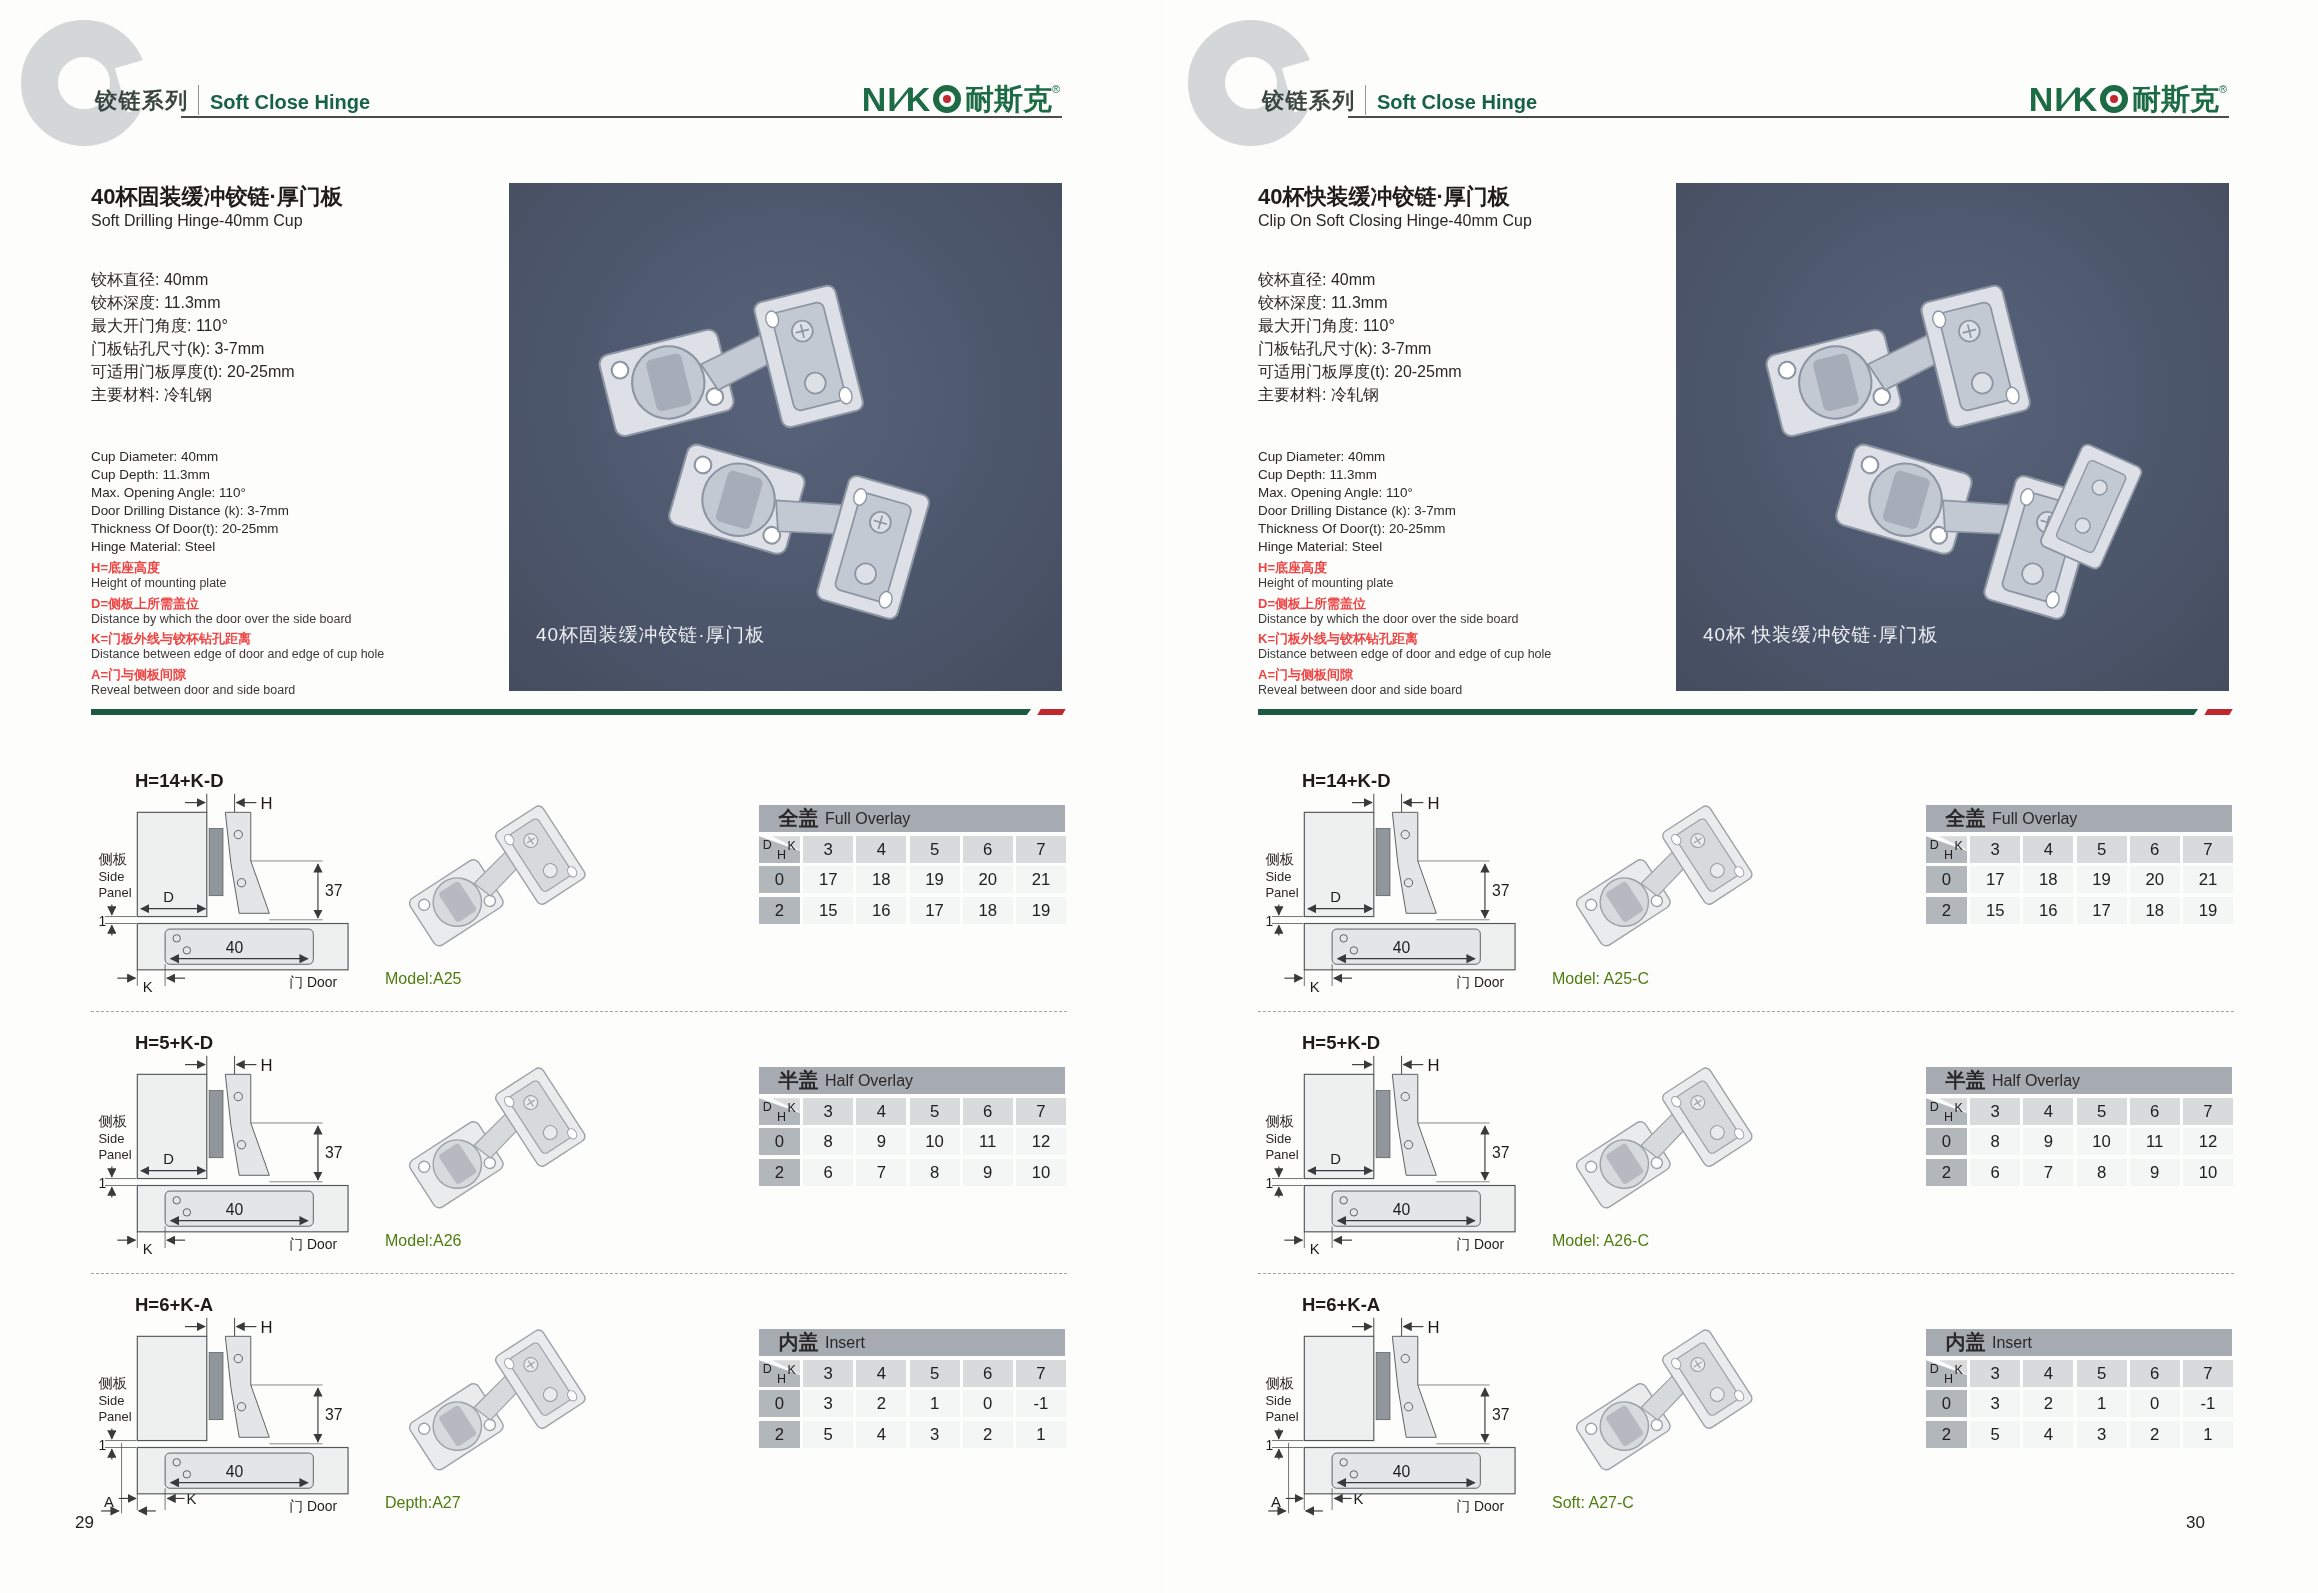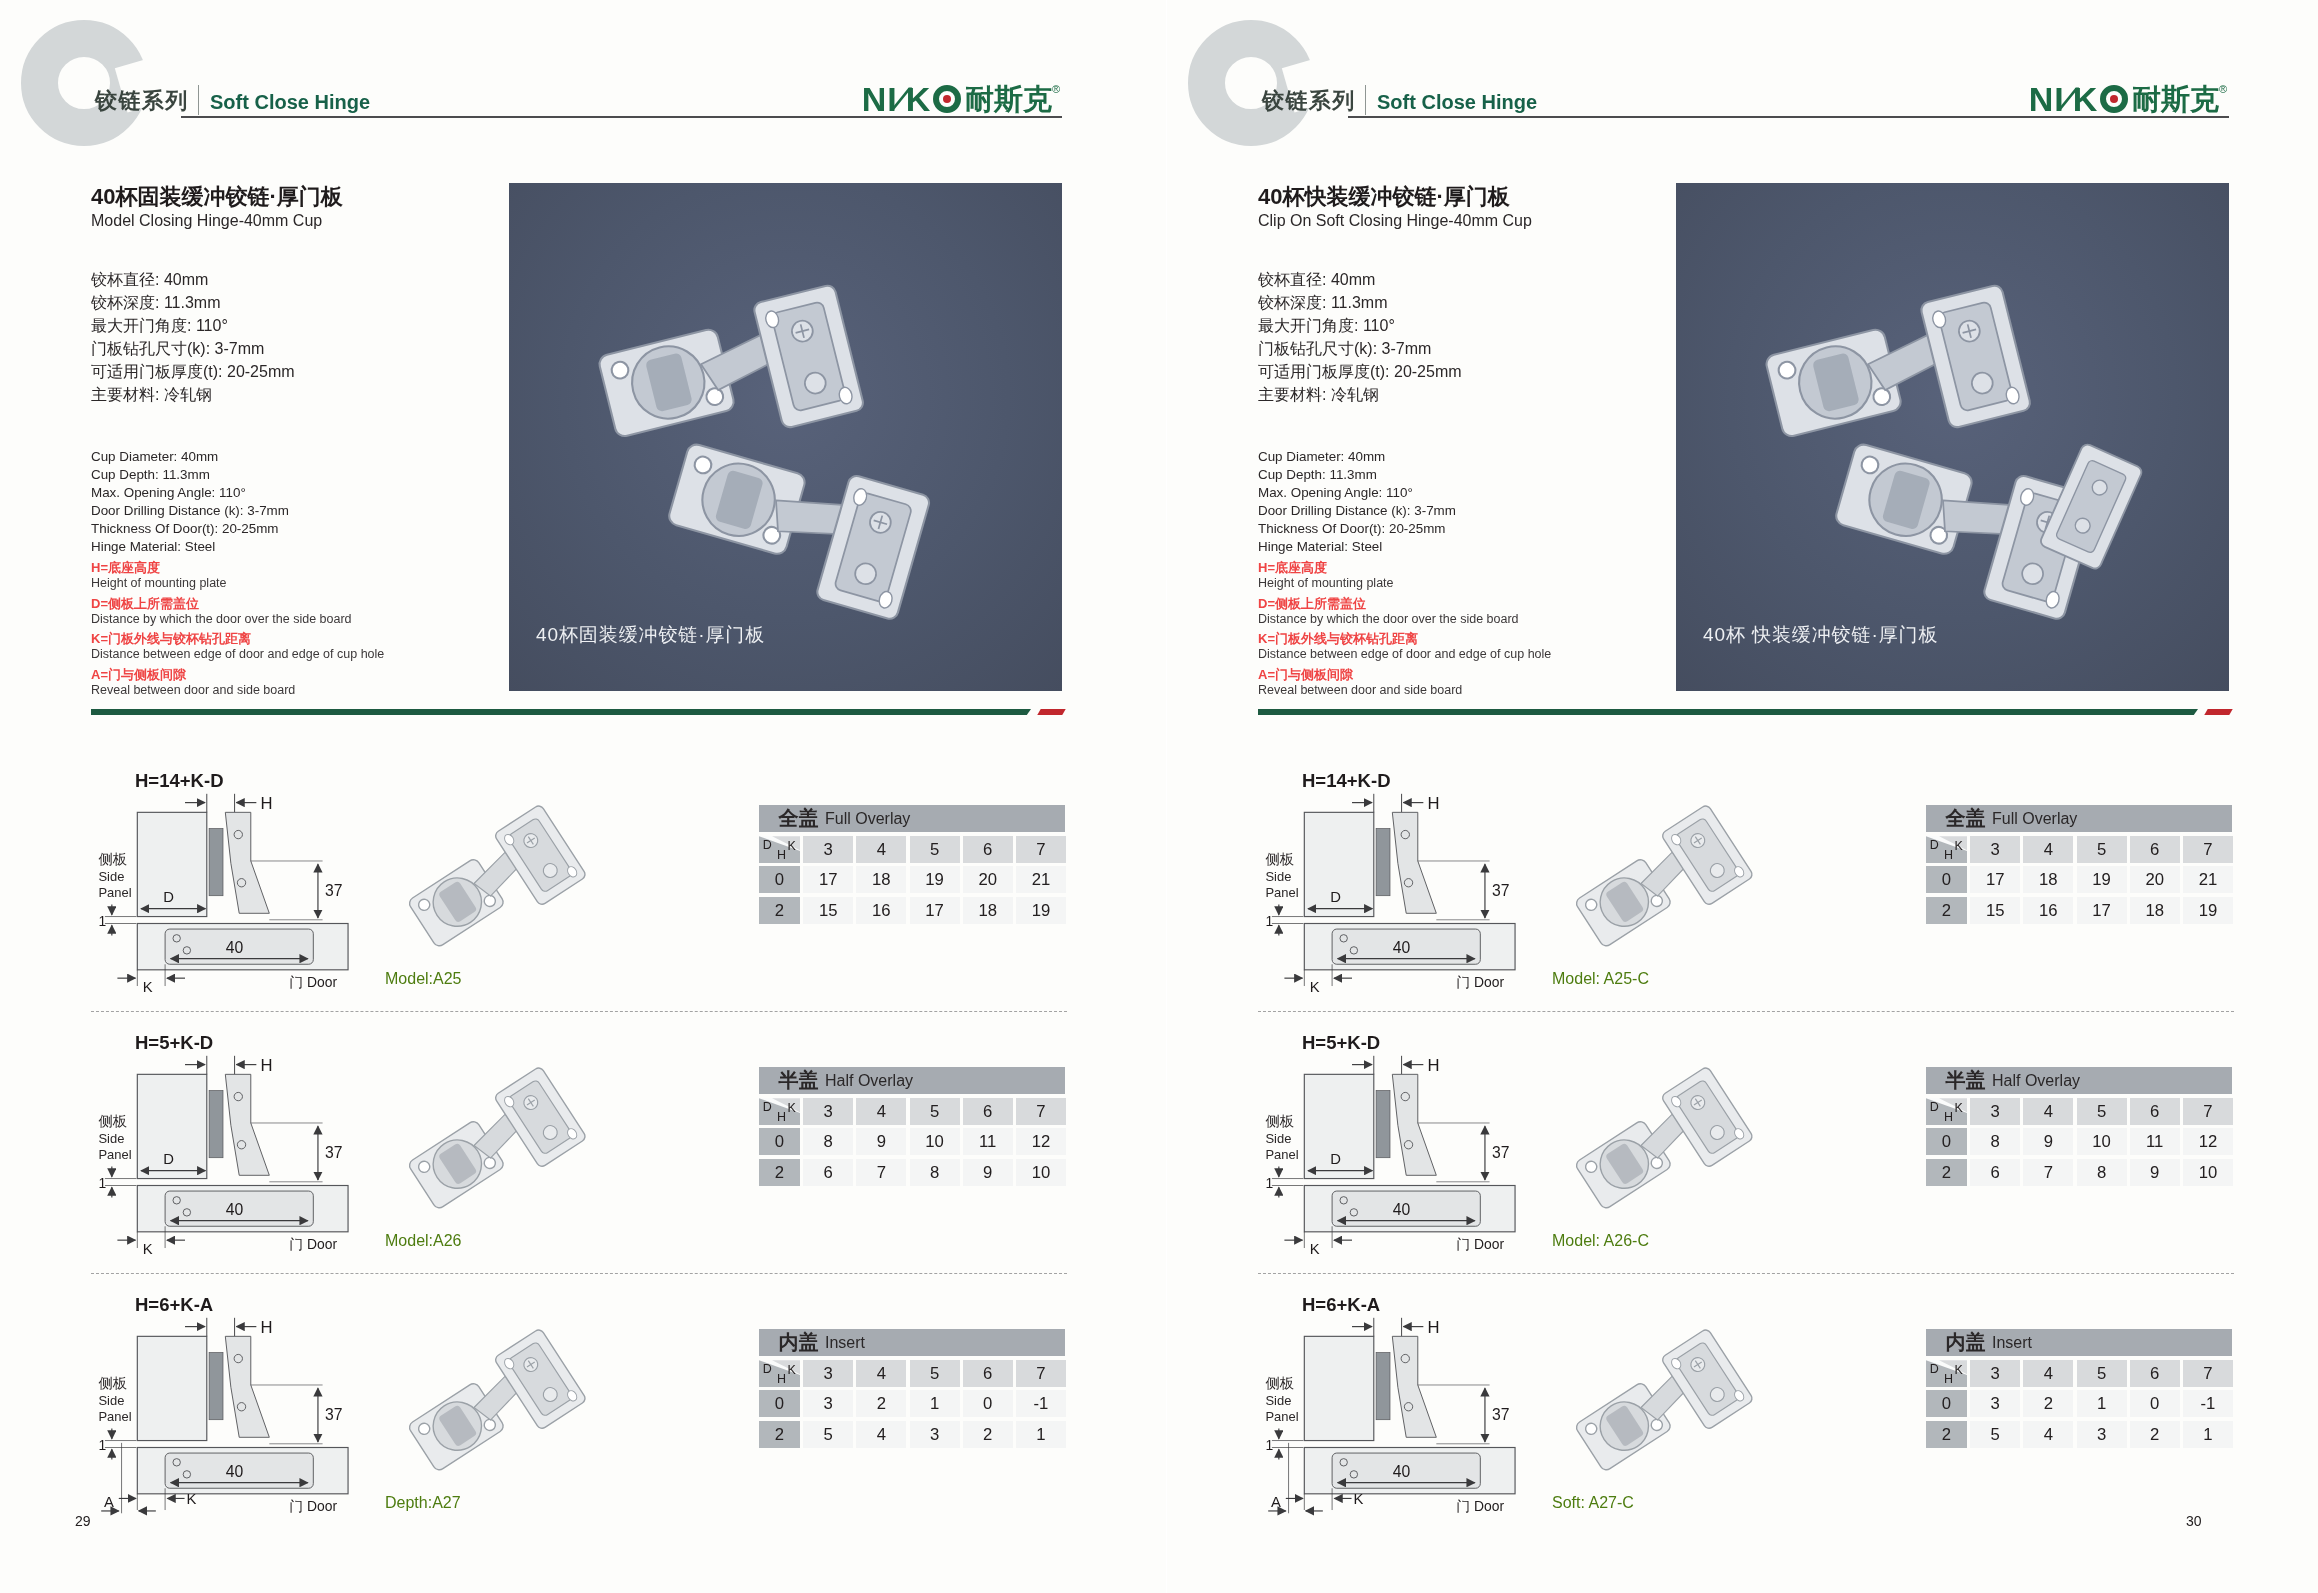--- a/index.html
+++ b/index.html
@@ -72,21 +72,21 @@
   .data{background:#f4f5f5;}
   .corner{background:#fafbfb;overflow:hidden;}
   .tri{position:absolute;inset:0;}
   .tri-h{background:#b2b7bb;clip-path:polygon(0 0,100% 55%,100% 100%,0 100%);}
   .tri-k{background:#d8dadc;clip-path:polygon(32% 0,100% 0,100% 52%);}
   .cl{position:absolute;font-size:12.5px;font-weight:400;line-height:1;}
   .cl-d{left:3.7px;top:2.8px;}
   .cl-k{right:4.2px;top:3.7px;}
   .cl-h{left:44%;bottom:1.9px;}
 
-  .page-num{position:absolute;top:1513px;font-size:14px;color:#242021;text-align:center;}
+  .page-num{position:absolute;top:1513px;font-size:17px;color:#242021;text-align:center;}
   .pn-left{left:75px;} .pn-right{left:1019px;}
 </style>
 </head>
 <body>
 
 <div id="canvas">
 
   <div class="page" id="page-left">
     <div class="c-mark"></div>
     <div class="c-notch"></div>
@@ -97,21 +97,21 @@
       <span class="logo-latin"><span>NI</span><span class="logo-slash">∕</span><span>K</span></span>
       <span class="logo-o">
           <span class="logo-o-dot"></span>
         </span>
       <span class="logo-cn">耐斯克</span>
       <sup class="logo-reg">®</sup>
     </div>
     <div class="header-rule"></div>
 
     <div class="title-cn">40杯固装缓冲铰链·厚门板</div>
-    <div class="title-en">Model Closing Hinge-40mm Cup</div>
+    <div class="title-en">Soft Drilling Hinge-40mm Cup</div>
     <div class="specs-cn">
         <div class="spec-line-cn">铰杯直径: 40mm</div>
         <div class="spec-line-cn">铰杯深度: 11.3mm</div>
         <div class="spec-line-cn">最大开门角度: 110°</div>
         <div class="spec-line-cn">门板钻孔尺寸(k): 3-7mm</div>
         <div class="spec-line-cn">可适用门板厚度(t): 20-25mm</div>
         <div class="spec-line-cn">主要材料: 冷轧钢</div>
       </div>
     <div class="specs-en">
         <div class="spec-line-en">Cup Diameter: 40mm</div>

